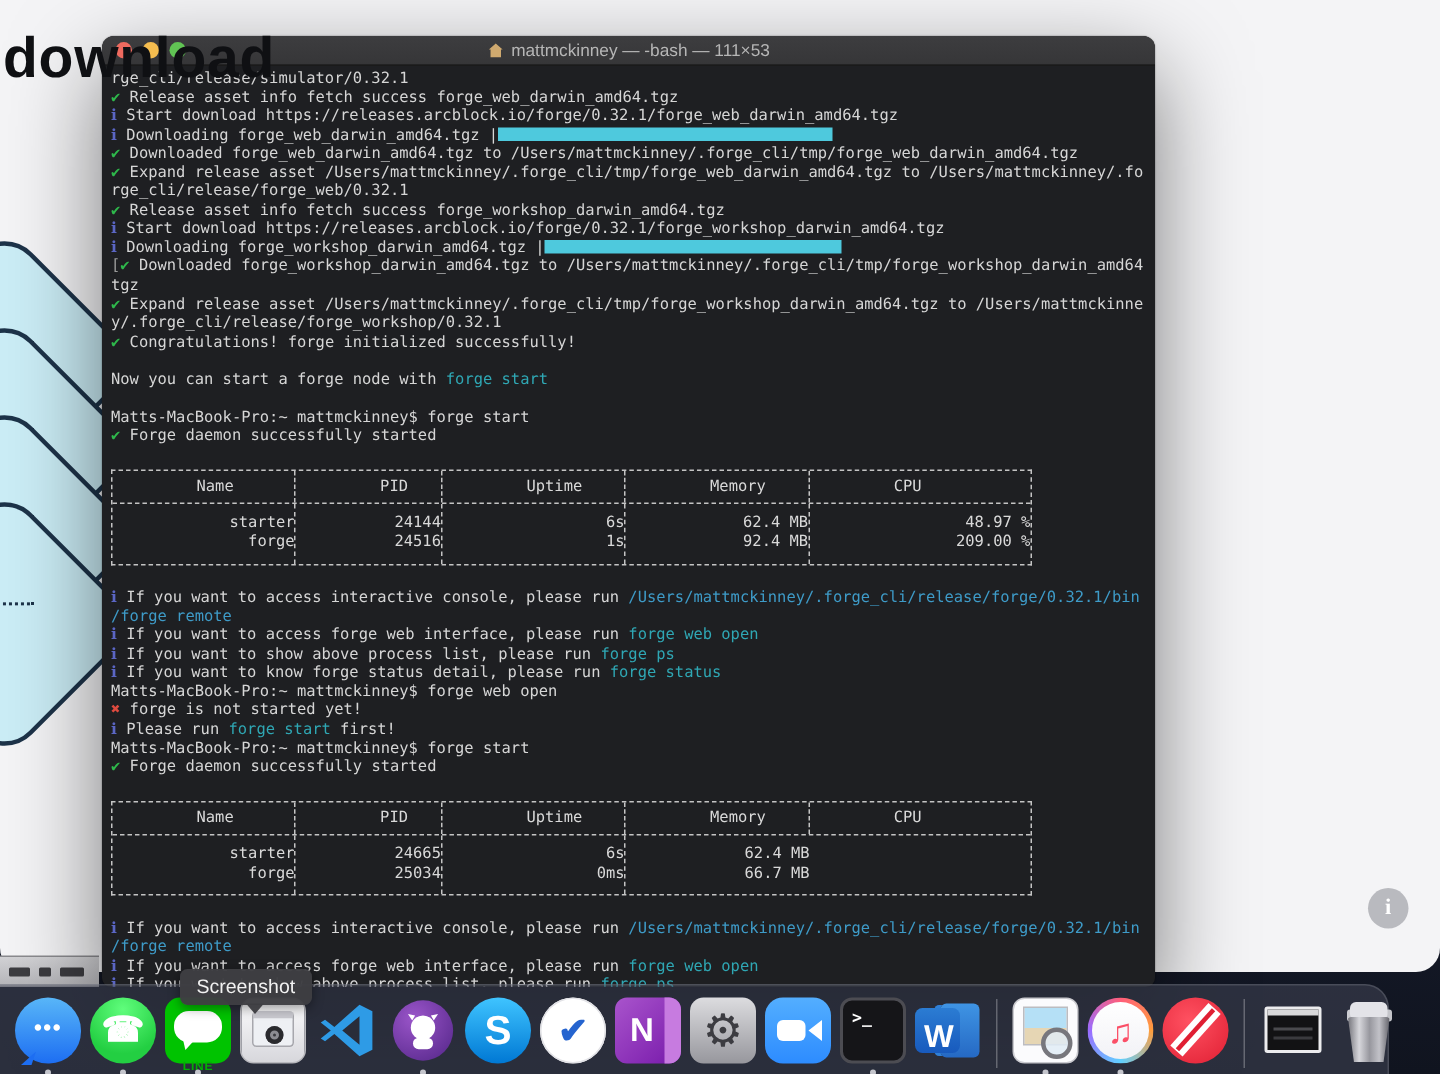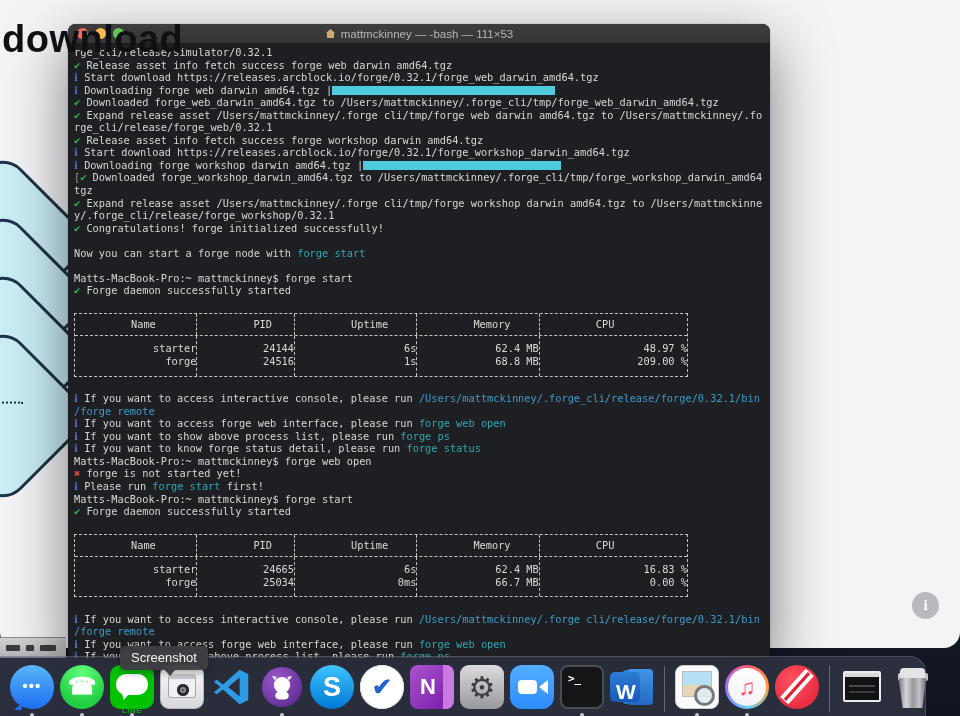--- a/index.html
+++ b/index.html
@@ -173,21 +173,21 @@
           <div class="tt-cell" style="width: 8ch;">
             <div>24144</div>
             <div>24516</div>
           </div>
           <div class="tt-cell" style="width: 12ch;">
             <div>6s</div>
             <div>1s</div>
           </div>
           <div class="tt-cell" style="width: 12ch;">
             <div>62.4 MB</div>
-            <div>68.8 MB</div>
+            <div>92.4 MB</div>
           </div>
           <div class="tt-cell" style="width: 16ch;">
             <div>48.97 %</div>
             <div>209.00 %</div>
           </div>
         </div></div><div class="tl">&nbsp;</div><div class="tl"><span class="sg-i">ℹ </span><span class="sg-w">If you want to access interactive console, please run </span><span class="sg-p">/Users/mattmckinney/.forge_cli/release/forge/0.32.1/bin</span></div><div class="tl"><span class="sg-p">/forge remote</span></div><div class="tl"><span class="sg-i">ℹ </span><span class="sg-w">If you want to access forge web interface, please run </span><span class="sg-t">forge web open</span></div><div class="tl"><span class="sg-i">ℹ </span><span class="sg-w">If you want to show above process list, please run </span><span class="sg-t">forge ps</span></div><div class="tl"><span class="sg-i">ℹ </span><span class="sg-w">If you want to know forge status detail, please run </span><span class="sg-t">forge status</span></div><div class="tl"><span class="sg-w">Matts-MacBook-Pro:~ mattmckinney$ forge web open</span></div><div class="tl"><span class="sg-r">✖ </span><span class="sg-w">forge is not started yet!</span></div><div class="tl"><span class="sg-i">ℹ </span><span class="sg-w">Please run </span><span class="sg-t">forge start</span><span class="sg-w"> first!</span></div><div class="tl"><span class="sg-w">Matts-MacBook-Pro:~ mattmckinney$ forge start</span></div><div class="tl"><span class="sg-g">✔ </span><span class="sg-w">Forge daemon successfully started</span></div><div class="tl">&nbsp;</div><div class="term-table"><div class="tt-row tt-head">
           <div class="tt-cell" style="width: 12ch;">Name</div>
           <div class="tt-cell" style="width: 8ch;">PID</div>
           <div class="tt-cell" style="width: 12ch;">Uptime</div>
           <div class="tt-cell" style="width: 12ch;">Memory</div>
@@ -201,24 +201,20 @@
             <div>24665</div>
             <div>25034</div>
           </div>
           <div class="tt-cell" style="width: 12ch;">
             <div>6s</div>
             <div>0ms</div>
           </div>
           <div class="tt-cell" style="width: 12ch;">
             <div>62.4 MB</div>
             <div>66.7 MB</div>
-          </div>
-          <div class="tt-cell" style="width: 16ch;">
-            <div>16.83 %</div>
-            <div>0.00 %</div>
           </div>
         </div></div><div class="tl">&nbsp;</div><div class="tl"><span class="sg-i">ℹ </span><span class="sg-w">If you want to access interactive console, please run </span><span class="sg-p">/Users/mattmckinney/.forge_cli/release/forge/0.32.1/bin</span></div><div class="tl"><span class="sg-p">/forge remote</span></div><div class="tl"><span class="sg-i">ℹ </span><span class="sg-w">If you want to access forge web interface, please run </span><span class="sg-t">forge web open</span></div><div class="tl"><span class="sg-i">ℹ </span><span class="sg-w">If you want to show above process list, please run </span><span class="sg-t">forge ps</span></div></div>
 </div>
 
 <div class="tooltip">
   <span>Screenshot</span>
 </div>
 
 <div class="dock">
 

